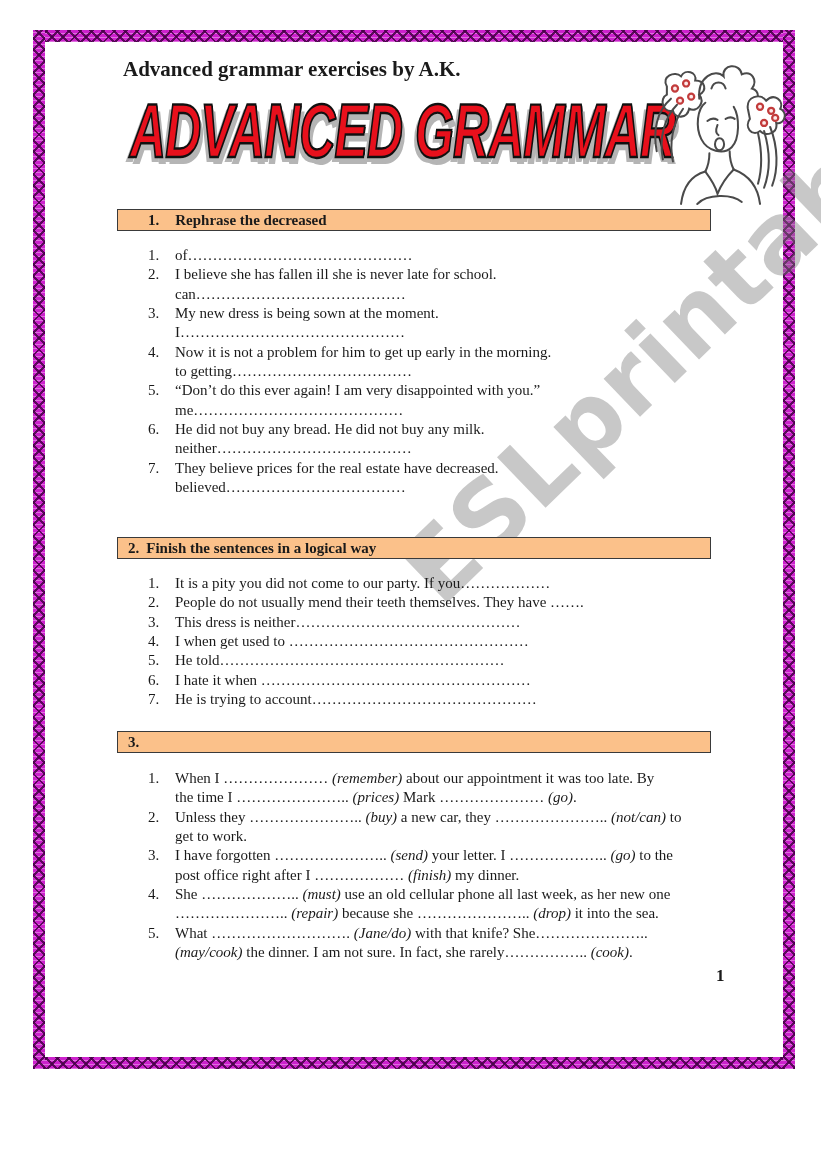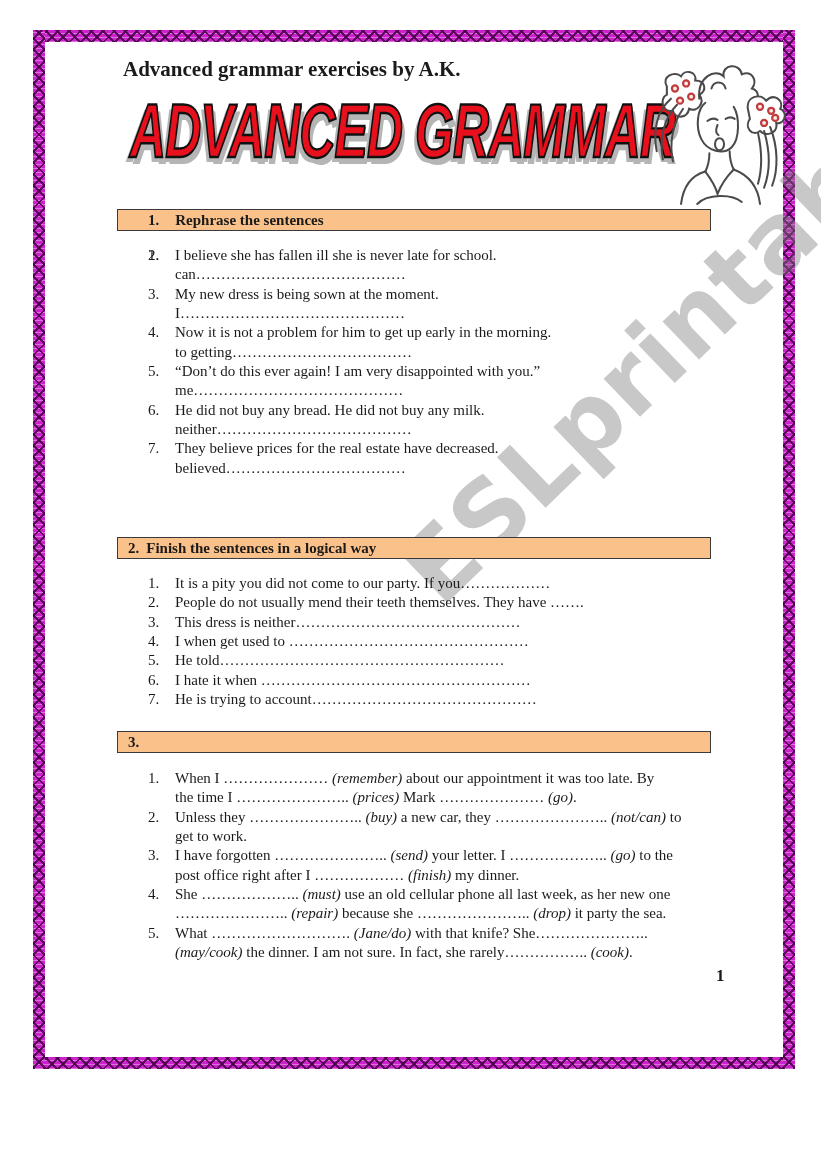--- a/index.html
+++ b/index.html
@@ -143,25 +143,26 @@
     <path class="ln" d="M86,122 C102,128 110,140 112,156"></path>
     <path class="ln" d="M58,124 C64,132 68,138 70,146 C74,136 78,130 86,122"></path>
     <path class="ln" d="M50,156 C60,146 84,146 94,154"></path>
   </g>
 </svg>
 
 <div class="sections">
   <div class="sec sec1">
     <div class="bar">
       <span class="bar-num">1.</span>
-      <span class="bar-text">Rephrase the sentences</span>
+      <span class="bar-text">Rephrase the decreased</span>
     </div>
     <div class="list">
         <div class="item">
           <span class="inum">1.</span>
+          <div class="tline"><span>of………………………………………</span></div>
         </div>
         <div class="item">
           <span class="inum">2.</span>
           <div class="tline"><span>I believe she has fallen ill she is never late for school.</span></div>
           <div class="tline"><span>can……………………………………</span></div>
         </div>
         <div class="item">
           <span class="inum">3.</span>
           <div class="tline"><span>My new dress is being sown at the moment.</span></div>
           <div class="tline"><span>I………………………………………</span></div>
@@ -242,21 +243,21 @@
           <div class="tline"><span>get to work.</span></div>
         </div>
         <div class="item">
           <span class="inum">3.</span>
           <div class="tline"><span>I have forgotten ………………….. </span><span class="it">(send)</span><span> your letter. I ……………….. </span><span class="it">(go)</span><span> to the</span></div>
           <div class="tline"><span>post office right after I ……………… </span><span class="it">(finish)</span><span> my dinner.</span></div>
         </div>
         <div class="item">
           <span class="inum">4.</span>
           <div class="tline"><span>She ……………….. </span><span class="it">(must)</span><span> use an old cellular phone all last week, as her new one</span></div>
-          <div class="tline"><span>………………….. </span><span class="it">(repair)</span><span> because she ………………….. </span><span class="it">(drop)</span><span> it party the sea.</span></div>
+          <div class="tline"><span>………………….. </span><span class="it">(repair)</span><span> because she ………………….. </span><span class="it">(drop)</span><span> it into the sea.</span></div>
         </div>
         <div class="item">
           <span class="inum">5.</span>
           <div class="tline"><span>What ………………………. </span><span class="it">(Jane/do)</span><span> with that knife? She…………………..</span></div>
           <div class="tline"><span class="it">(may/cook)</span><span> the dinner. I am not sure. In fact, she rarely…………….. </span><span class="it">(cook)</span><span>.</span></div>
         </div>
       </div>
   </div>
 </div>
 

